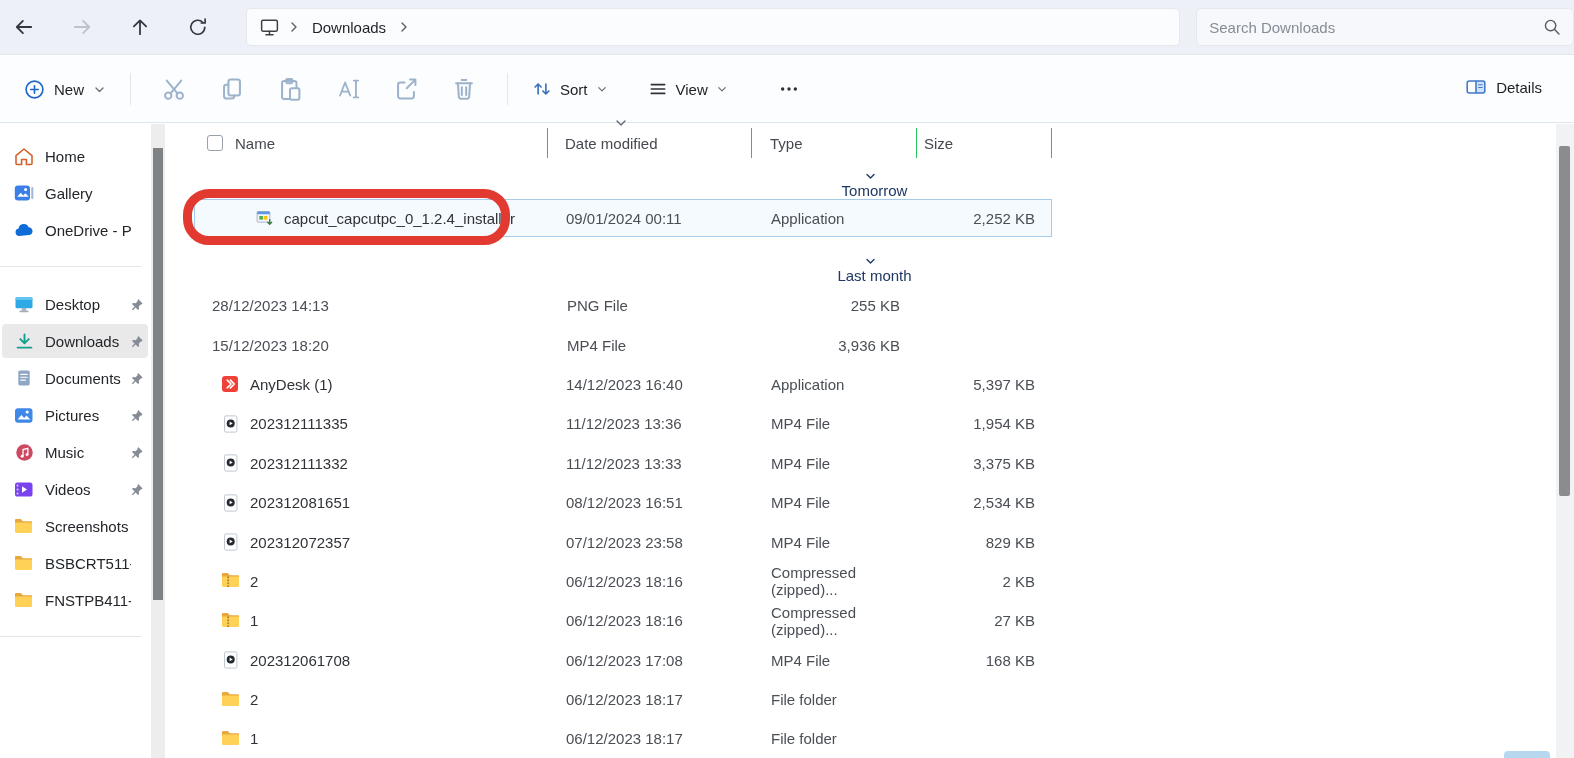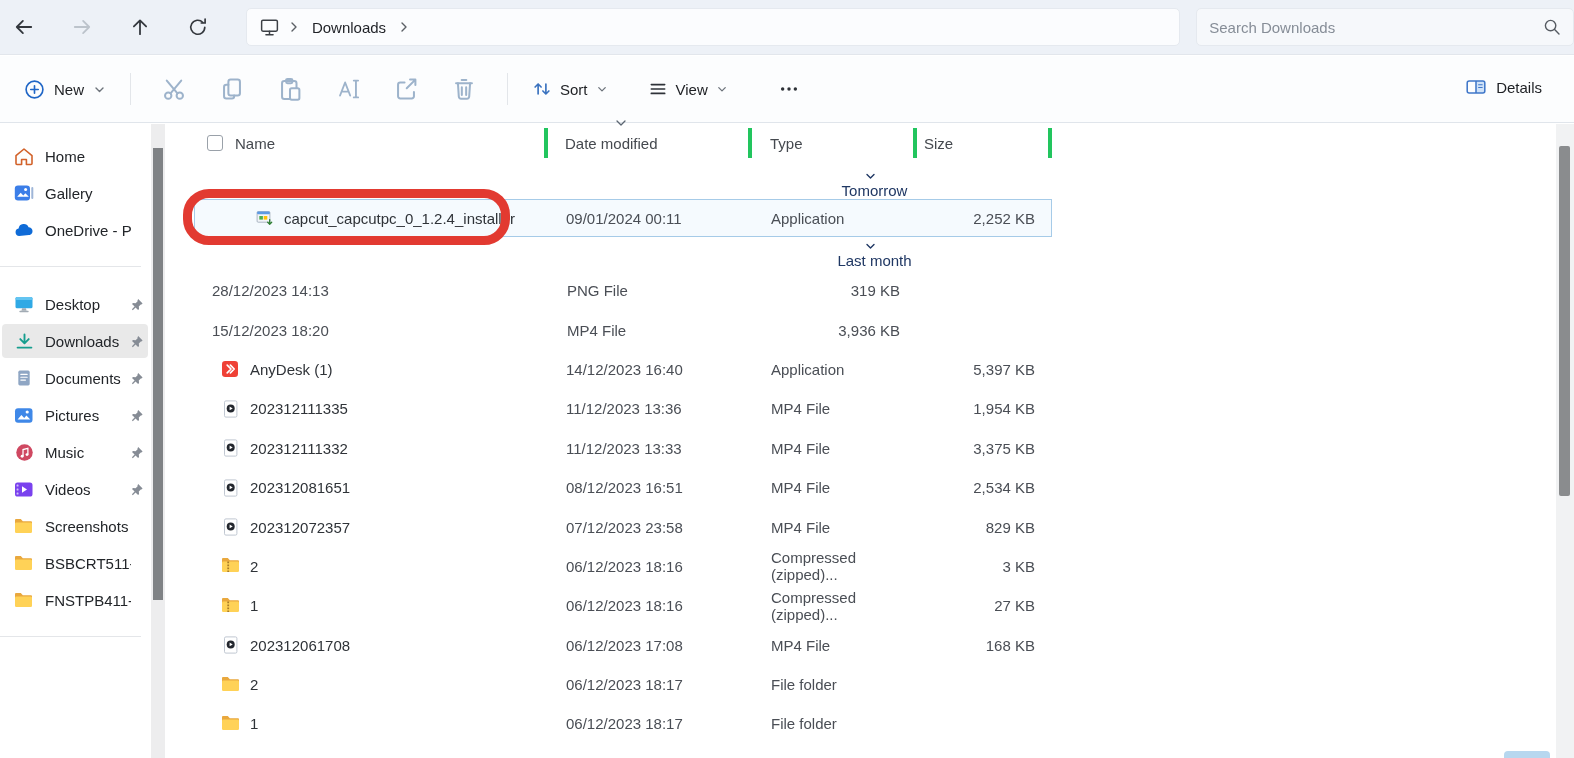--- a/index.html
+++ b/index.html
@@ -53,35 +53,35 @@
   .sb-item .pin { margin-left:auto; flex:0 0 auto; }
   .sb-divider { height:1px; background:#e4e6e9; margin:19px 10px 20px 0; }
   .sb-scroll { position:absolute; top:124px; left:151px; width:14px; bottom:0; background:#ededee; }
   .sb-thumb { position:absolute; left:2px; top:24px; width:10px; height:452px; background:#7f8285; }
 
   
   .filelist { position:absolute; top:123px; left:170px; width:1386px; bottom:0;
     background:#fff; }
   .cols { display:grid; grid-template-columns:378px 204px 165px 135px; height:40px;
     align-items:center; font-size:15px; color:#45494f; }
-  .hcell { height:30px; display:flex; align-items:center; border-right:4px solid #22c55e;
+  .hcell { height:30px; display:flex; align-items:center; border-right:1px solid #22c55e;
     position:relative; }
   .hcell.h-name { padding-left:37px; }
   .hcell.h-name .h-label { margin-left:12px; }
   .hcell.h-date { padding-left:17px; }
   .hcell.h-type { padding-left:18px; }
   .hcell.h-size { padding-left:7px; }
   .checkbox { width:16px; height:16px; border:1px solid #9aa1a9; border-radius:3px; background:#fff; }
   .sort-dir { position:absolute; top:-10px; left:66px; }
 
   .group-label { margin-top:8px; height:24px; display:flex; align-items:center;
     padding-left:15px; font-size:15px; color:#1f3763;flex-direction:column; }
   .group-label .g-txt { margin-left:8px; }
   .group-rows { margin-top:0; }
-  .group:nth-of-type(2) .group-label { margin-top:4px; }
+  .group:nth-of-type(2) .group-label { margin-top:19px; }
   .group .group-rows { padding-top:0; }
   .group + .group .group-rows { padding-top:6px; }
 
   .frow { display:grid; grid-template-columns:354px 204px 165px 135px; height:39.4px;
     align-items:center; margin-left:24px; width:858px; font-size:15px; color:#3a3e45;
     position:relative; border:1px solid transparent; }
   .frow.selected { background:#f5fafe; border:1px solid #a6cbe8; height:38px; margin-top:4px; }
   .cell-name { display:flex; align-items:center; overflow:hidden; white-space:nowrap; }
   .f-icon { width:19px; height:18px; margin-left:26px; flex:0 0 auto; }
   .frow.selected .f-icon { margin-left:60px; }
@@ -537,21 +537,21 @@
         <svg width="11" height="11" viewBox="0 0 11 11" fill="none" stroke="#1f3763" stroke-width="1.4" stroke-linecap="round" stroke-linejoin="round">
               <path d="M2 3.5l3.5 3.5L9 3.5"></path>
             </svg>
       </span>
       <span class="g-txt">Last month</span>
     </div>
     <div class="group-rows">
   <div class="frow">
     <div class="cell-date">28/12/2023 14:13</div>
     <div class="cell-type">PNG File</div>
-    <div class="cell-size">319 KB</div>
+    <div class="cell-size">255 KB</div>
   </div>
 
   <div class="frow">
     <div class="cell-date">15/12/2023 18:20</div>
     <div class="cell-type">MP4 File</div>
     <div class="cell-size">3,936 KB</div>
   </div>
 
   <div class="frow">
     <div class="cell-name">
@@ -638,21 +638,21 @@
                 <svg width="20" height="16" viewBox="0 0 20 16">
                   <path d="M1 2.2C1 1.5 1.5 1 2.2 1h4.6l2 2.2h8c.7 0 1.2.5 1.2 1.2V6H1z" fill="#e9a83e"></path>
                   <rect x="1" y="4.6" width="17" height="10.4" rx="1.3" fill="#ffd257"></rect>
                   <line x1="7.2" y1="4.6" x2="7.2" y2="15" stroke="#a87c28" stroke-width="1.8" stroke-dasharray="1.7 1.3"></line>
                 </svg>
               </span>
       <span class="f-name">2</span>
     </div>
     <div class="cell-date">06/12/2023 18:16</div>
     <div class="cell-type">Compressed (zipped)...</div>
-    <div class="cell-size">3 KB</div>
+    <div class="cell-size">2 KB</div>
   </div>
 
   <div class="frow">
     <div class="cell-name">
       <span class="f-icon">
                 <svg width="20" height="16" viewBox="0 0 20 16">
                   <path d="M1 2.2C1 1.5 1.5 1 2.2 1h4.6l2 2.2h8c.7 0 1.2.5 1.2 1.2V6H1z" fill="#e9a83e"></path>
                   <rect x="1" y="4.6" width="17" height="10.4" rx="1.3" fill="#ffd257"></rect>
                   <line x1="7.2" y1="4.6" x2="7.2" y2="15" stroke="#a87c28" stroke-width="1.8" stroke-dasharray="1.7 1.3"></line>
                 </svg>

